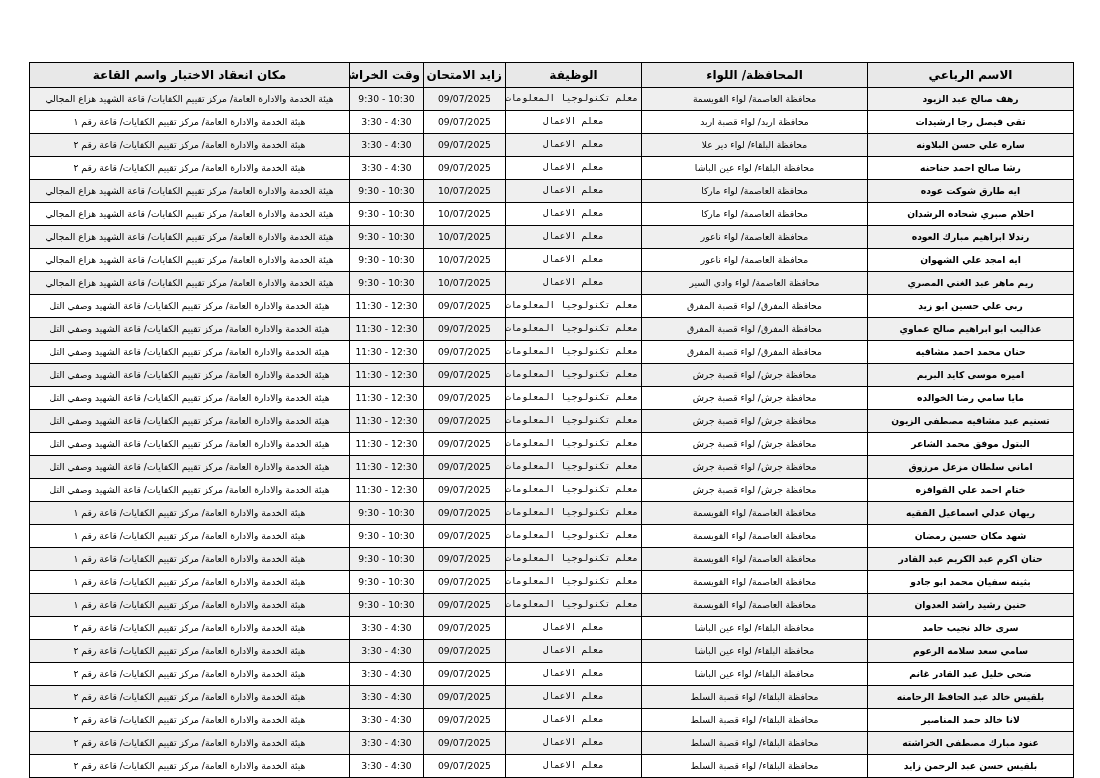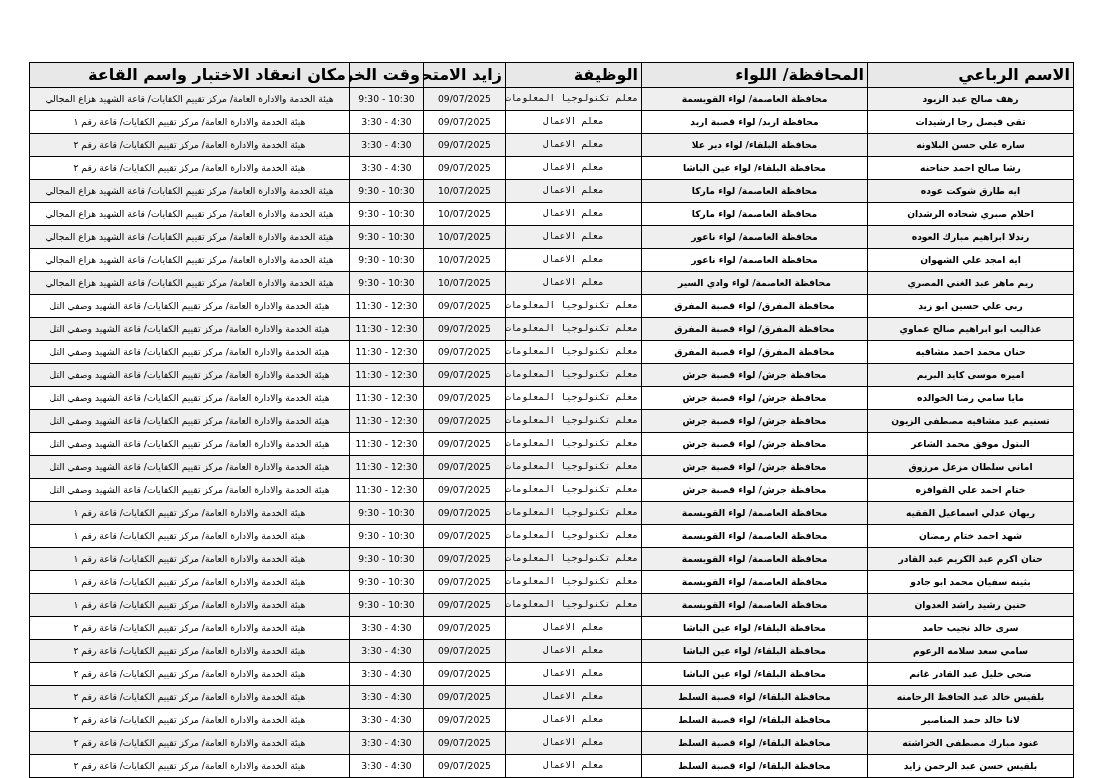--- a/index.html
+++ b/index.html
@@ -37,33 +37,32 @@
     padding: 1px 3px;
     height: 20px;
     white-space: nowrap;
     overflow: hidden;
     text-align: center;
     color: #000000;
   }
   table.exam-table thead th {
     background: #e8e8e8;
     font-weight: bold;
-    font-size: 16px;
+    font-size: 12px;
     height: 22px;
-    text-align: right;
   }
   .col-name   { width: 206px; }
   .col-gov    { width: 226px; }
   .col-job    { width: 136px; }
   .col-date   { width: 82px;  }
   .col-time   { width: 74px;  }
   .col-place  { width: 320px; }
 
   td.c-name  { text-align: center; font-weight: bold; }
-  td.c-gov   { text-align: center; font-weight: bold; }
+  td.c-gov   { text-align: center; }
   td.c-job   { text-align: center; font-family: Liberation Mono, monospace; }
   td.c-date  { text-align: center; direction: ltr; }
   td.c-time  { text-align: center; direction: ltr; margin-left: 30px; }
   td.c-place { text-align: center; }
 
   tr.shade td { background: #efefef; }
   tr.plain td { background: #ffffff; }
 
   
   .wm {
@@ -252,21 +251,21 @@
           </tr>
           <tr class="shade">
             <td class="c-name">ريهان عدلي اسماعيل الفقيه</td>
             <td class="c-gov">محافظة العاصمة/ لواء القويسمة</td>
             <td class="c-job">معلم تكنولوجيا المعلومات</td>
             <td class="c-date">09/07/2025</td>
             <td class="c-time">9:30 - 10:30</td>
             <td class="c-place">هيئة الخدمة والادارة العامة/ مركز تقييم الكفايات/ قاعة رقم ١</td>
           </tr>
           <tr class="plain">
-            <td class="c-name">شهد احمد ختام رمضان</td>
+            <td class="c-name">شهد مكان حسين رمضان</td>
             <td class="c-gov">محافظة العاصمة/ لواء القويسمة</td>
             <td class="c-job">معلم تكنولوجيا المعلومات</td>
             <td class="c-date">09/07/2025</td>
             <td class="c-time">9:30 - 10:30</td>
             <td class="c-place">هيئة الخدمة والادارة العامة/ مركز تقييم الكفايات/ قاعة رقم ١</td>
           </tr>
           <tr class="shade">
             <td class="c-name">حنان اكرم عبد الكريم عبد القادر</td>
             <td class="c-gov">محافظة العاصمة/ لواء القويسمة</td>
             <td class="c-job">معلم تكنولوجيا المعلومات</td>

